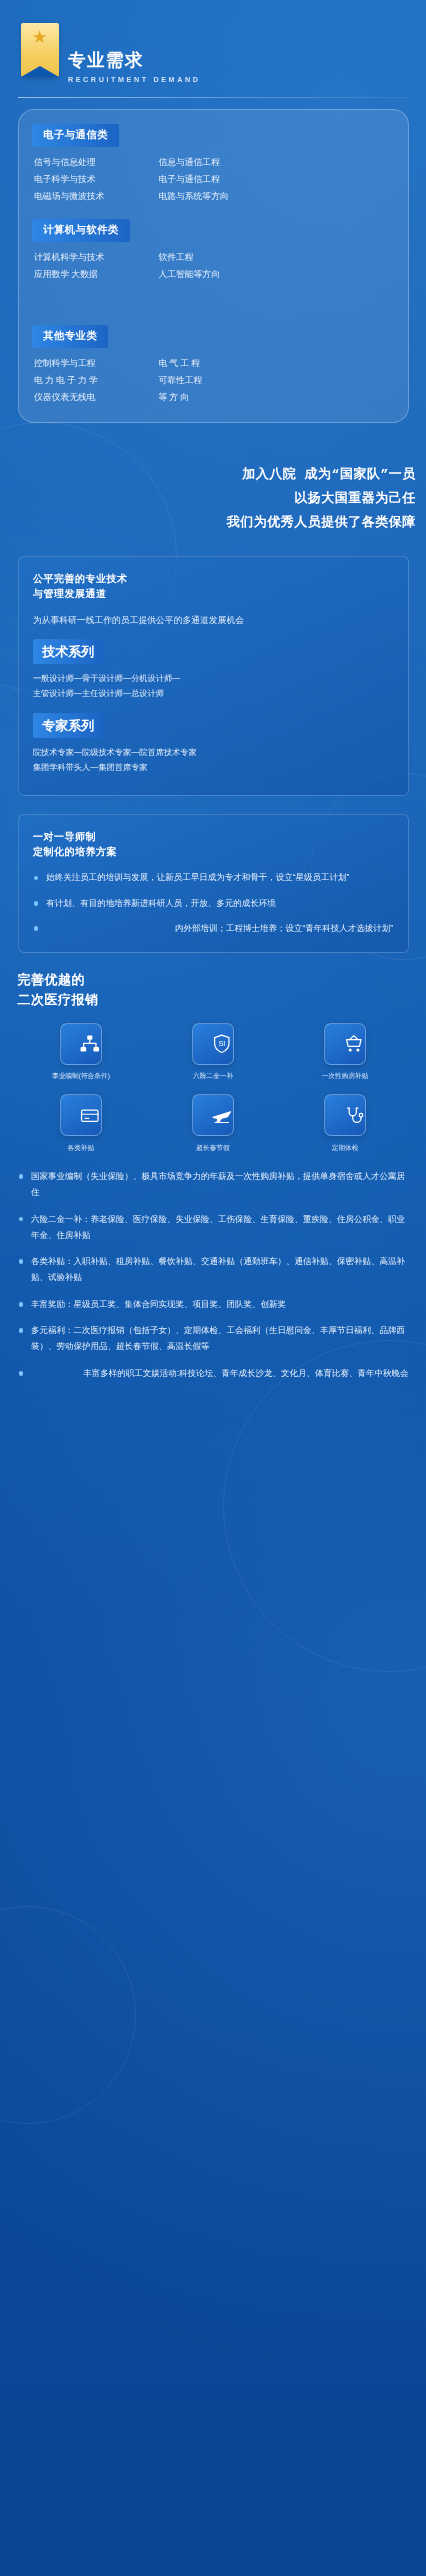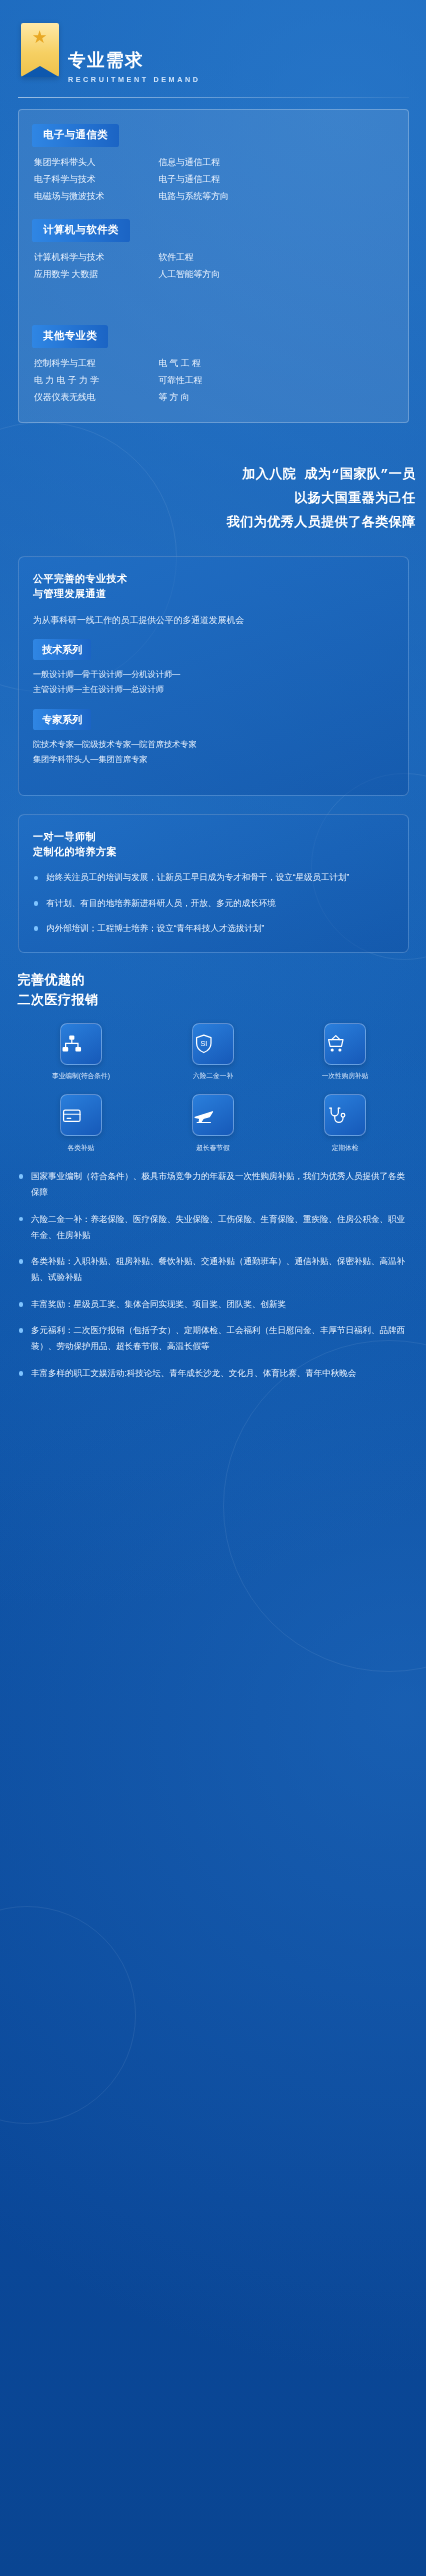--- a/index.html
+++ b/index.html
@@ -100,22 +100,23 @@
   }
   .divider-line {
     height: 1px;
     background: linear-gradient(90deg, rgba(255,255,255,0.55), rgba(255,255,255,0.05));
     margin: 0 0 11.3px 0;
   }
 
   .white-card {
     background: rgba(255,255,255,0.10);
     border: 0.5px solid rgba(255,255,255,0.25);
-    border-radius: 4px;
+    border-radius: 16px;
     padding: 13.4px 13.4px 15.5px 13.4px;
+    font-family: Liberation Serif, serif;
   }
   .cat-block { margin-bottom: 13.4px; }
   .cat-block:last-child { margin-bottom: 0; margin-top: 41px; }
   .cat-tag {
     display: inline-block;
     background: linear-gradient(90deg, #2f86e4 0%, #1b64c4 100%);
     border-radius: 2.6px;
     padding: 4.6px 11.3px;
     font-size: 10.3px;
     font-weight: bold;
@@ -165,44 +166,44 @@
     font-size: 8.8px;
     line-height: 1.85;
     color: #e6f0fd;
     margin-bottom: 11.3px;
   }
   .sub-tag {
     display: inline-block;
     background: linear-gradient(90deg, #2f86e4 0%, #1b64c4 100%);
     border-radius: 2.6px;
     padding: 3.6px 9.3px;
-    font-size: 10px;
+    font-size: 13px;
     font-weight: bold;
     margin-bottom: 6.2px;
     font-family: Liberation Mono, monospace;
   }
   .sub-body {
     font-size: 8.2px;
     line-height: 1.9;
     color: #e6f0fd;
     margin-bottom: 11.3px;
   }
-  .sub-body:last-child { margin-bottom: 12px; }
+  .sub-body:last-child { margin-bottom: 4px; }
 
   
   .bullets { margin: 0; padding: 0; list-style: none; }
   .bullets li {
     position: relative;
     padding-left: 13.4px;
     font-size: 8.5px;
     line-height: 1.9;
     color: #eaf3ff;
     margin-bottom: 9.3px;
   }
-  .bullets li:last-child { margin-bottom: 0; }
+  .bullets li:last-child { margin-bottom: 0; text-align: right; }
   .bullets li:before {
     content: "";
     position: absolute;
     left: 1px;
     top: 6.2px;
     width: 4.6px;
     height: 4.6px;
     border-radius: 50%;
     background: #7fc4ff;
   }
@@ -228,21 +229,21 @@
     text-align: center;
   }
   .icon-box {
     width: 40px;
     height: 40px;
     border-radius: 7.2px;
     background: linear-gradient(150deg, #2a7fdc 0%, #1659b8 100%);
     border: 0.5px solid rgba(255,255,255,0.30);
     display: flex;
     align-items: center;
-    justify-content: flex-start;
+    justify-content: flex-end;
     margin-bottom: 6.2px;
     box-shadow: 0 1.5px 5.2px rgba(0,0,0,0.15);
   }
   .icon-box svg { display: block; }
   .icon-label {
     font-size: 6.7px;
     color: #dbe9fb;
     line-height: 1.5;
   }
   .benefit-list {
@@ -272,21 +273,21 @@
         </div>
       </div>
       <div class="divider-line"></div>
 
       <div class="white-card">
 
         <div class="cat-block">
           <div class="cat-tag">电子与通信类</div>
           <div class="cat-rows">
             <div class="cat-row">
-              <span>集团学科带头人</span>
+              <span>信号与信息处理</span>
               <span>信息与通信工程</span>
             </div>
             <div class="cat-row">
               <span>电子科学与技术</span>
               <span>电子与通信工程</span>
             </div>
             <div class="cat-row">
               <span>电磁场与微波技术</span>
               <span>电路与系统等方向</span>
             </div>
@@ -436,21 +437,21 @@
               <path d="M19 21v5a8 8 0 0 0 16 0v-3"></path>
               <circle cx="35" cy="20" r="3.5"></circle>
             </svg>
           </div>
           <div class="icon-label">定期体检</div>
         </div>
 
       </div>
 
       <ul class="bullets benefit-list">
-        <li>国家事业编制（符合条件）、极具市场竞争力的年薪及一次性购房补贴，我们为优秀人员提供了各类保障</li>
+        <li>国家事业编制（失业保险）、极具市场竞争力的年薪及一次性购房补贴，提供单身宿舍或人才公寓居住</li>
         <li>六险二金一补：养老保险、医疗保险、失业保险、工伤保险、生育保险、重疾险、住房公积金、职业年金、住房补贴</li>
         <li>各类补贴：入职补贴、租房补贴、餐饮补贴、交通补贴（通勤班车）、通信补贴、保密补贴、高温补贴、试验补贴</li>
         <li>丰富奖励：星级员工奖、集体合同实现奖、项目奖、团队奖、创新奖</li>
         <li>多元福利：二次医疗报销（包括子女）、定期体检、工会福利（生日慰问金、丰厚节日福利、品牌西装）、劳动保护用品、超长春节假、高温长假等</li>
         <li>丰富多样的职工文娱活动:科技论坛、青年成长沙龙、文化月、体育比赛、青年中秋晚会</li>
       </ul>
     </div>
 
   </div>
 </div>

